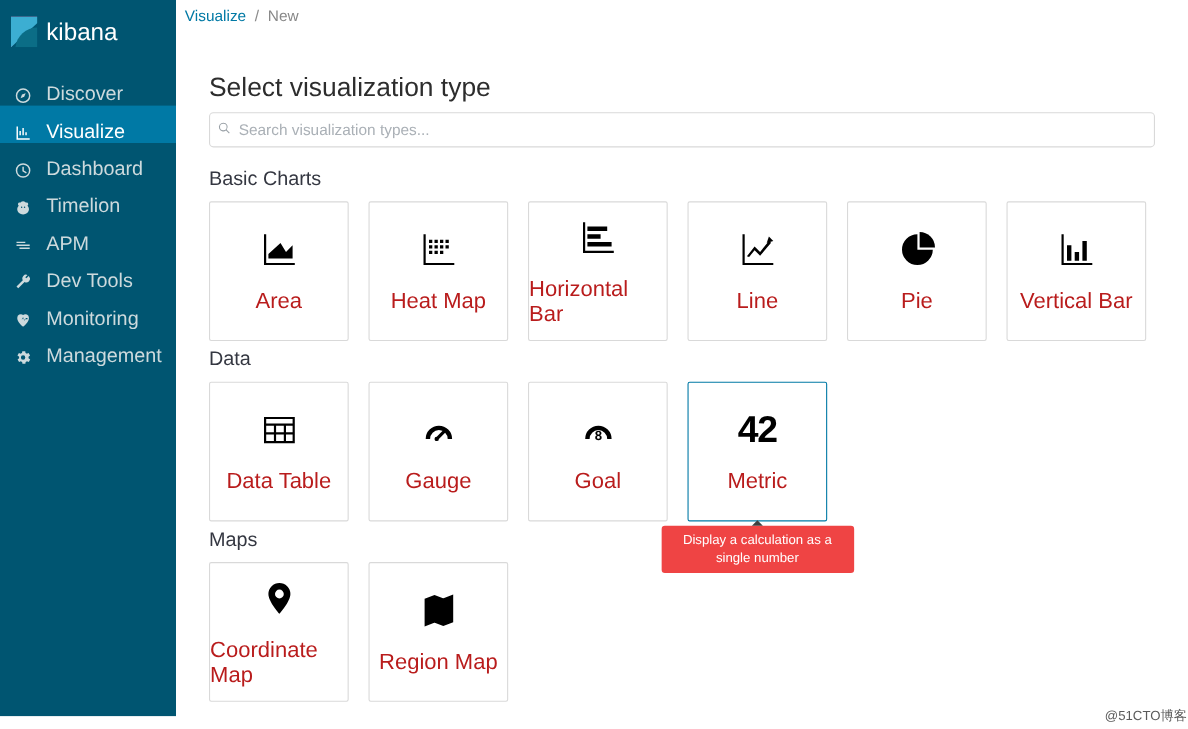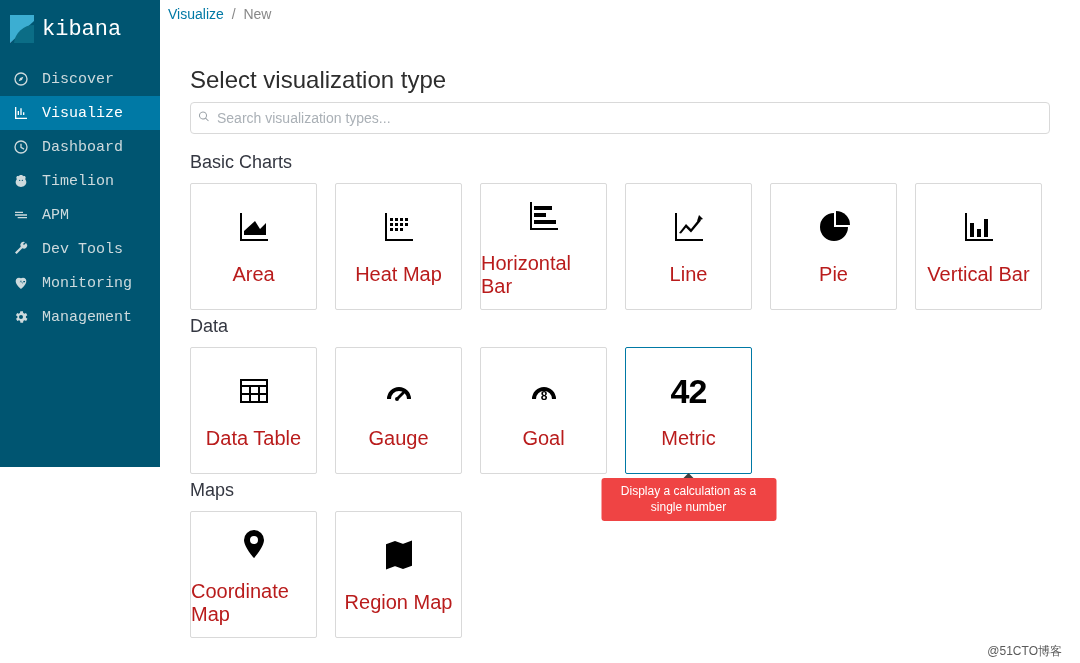--- a/index.html
+++ b/index.html
@@ -1,22 +1,22 @@
 <!DOCTYPE html>
 <html><head>
 <meta charset="utf-8">
 <style>
   * { box-sizing: border-box; margin: 0; padding: 0; }
   body { font-family: -apple-system, BlinkMacSystemFont, "Segoe UI", Helvetica, Arial, sans-serif; background: #fff; color: #2d2d2d; width: 1080px; height: 663px; overflow: hidden; display: flex; }
-  .sidebar { width: 160px; background: #005571; color: #d3dce0; height: 467px; flex-shrink: 0; font-family: Liberation Mono, monospace; }
+  .sidebar { width: 160px; background: #005571; color: #d3dce0; height: 651px; flex-shrink: 0; }
   .logo-row { display: flex; align-items: center; height: 58px; padding: 0 10px; }
   .logo-row svg { flex-shrink: 0; }
   .logo-text { color: #fff; font-size: 22px; font-weight: 500; margin-left: 8px; }
   .nav { padding-top: 4px; }
-  .nav-item { display: flex; align-items: center; height: 34px; padding: 0 12px; font-size: 15px; cursor: pointer; color: #cddadd; }
+  .nav-item { display: flex; align-items: flex-end; height: 34px; padding: 0 12px; font-size: 18px; cursor: pointer; color: #cddadd; }
   .nav-item.selected { background: #0079a5; color: #fff; }
   .nav-item .icon { width: 18px; height: 18px; margin-right: 12px; display: inline-flex; align-items: center; justify-content: center; }
   .nav-item .icon svg { width: 16px; height: 16px; fill: currentColor; }
   .main { flex: 1; height: 663px; overflow: hidden; }
   .breadcrumb { font-size: 14px; padding: 6px 16px 0 8px; }
   .breadcrumb a { color: #0079a5; text-decoration: none; }
   .breadcrumb .sep { margin: 0 4px; color: #888; }
   .breadcrumb .current { color: #888; margin-top: 20px; }
   .content { padding: 44px 30px 20px 30px; }
   h1.title { font-size: 24px; font-weight: 400; margin-bottom: 8px; }
@@ -27,21 +27,21 @@
   .section-label { font-size: 18px; color: #343741; margin-bottom: 10px; margin-top: 0; }
   .cards { display: flex; gap: 18px; flex-wrap: wrap; margin-bottom: 6px; }
   .card { width: 127px; height: 127px; border: 1px solid #d9d9d9; border-radius: 2px; display: flex; flex-direction: column; align-items: center; justify-content: center; cursor: pointer; position: relative; }
   .card.selected { border-color: #0079a5; }
   .card .cicon { width: 40px; height: 40px; margin-bottom: 16px; display: flex; align-items: center; justify-content: center; }
   .card .cicon svg { width: 36px; height: 36px; fill: #000; }
   .card .big42 { font-size: 34px; font-weight: 700; color: #000; letter-spacing: -1px; }
   .card .clabel { font-size: 20px; color: #b91c1c; }
   .tooltip { position: absolute; top: 130px; left: 50%; transform: translateX(-50%); background: #ef4444; color: #fff; font-size: 12px; padding: 6px 10px; border-radius: 3px; width: 175px; text-align: center; line-height: 1.3; }
   .tooltip::before { content: ""; position: absolute; top: -5px; left: 50%; transform: translateX(-50%); border-left: 5px solid transparent; border-right: 5px solid transparent; border-bottom: 5px solid #404040; }
-  .watermark { position: fixed; right: 18px; bottom: 3px; font-size: 12px; color: #5a5a5a; }
+  .watermark { position: fixed; right: 1px; bottom: 3px; font-size: 12px; color: #5a5a5a; }
 </style>
 </head>
 <body>
 
 <div class="sidebar">
   <div class="logo-row">
     <svg width="24" height="28" viewBox="0 0 24 28">
       <path d="M0 0 H24 L0 28 Z" fill="#e8478b"></path>
       <path d="M0 0 H24 V6 L0 28 Z" fill="#3caed2"></path>
       <path d="M4 28 A20 20 0 0 1 24 10 L24 28 Z" fill="#0b6d86"></path>

